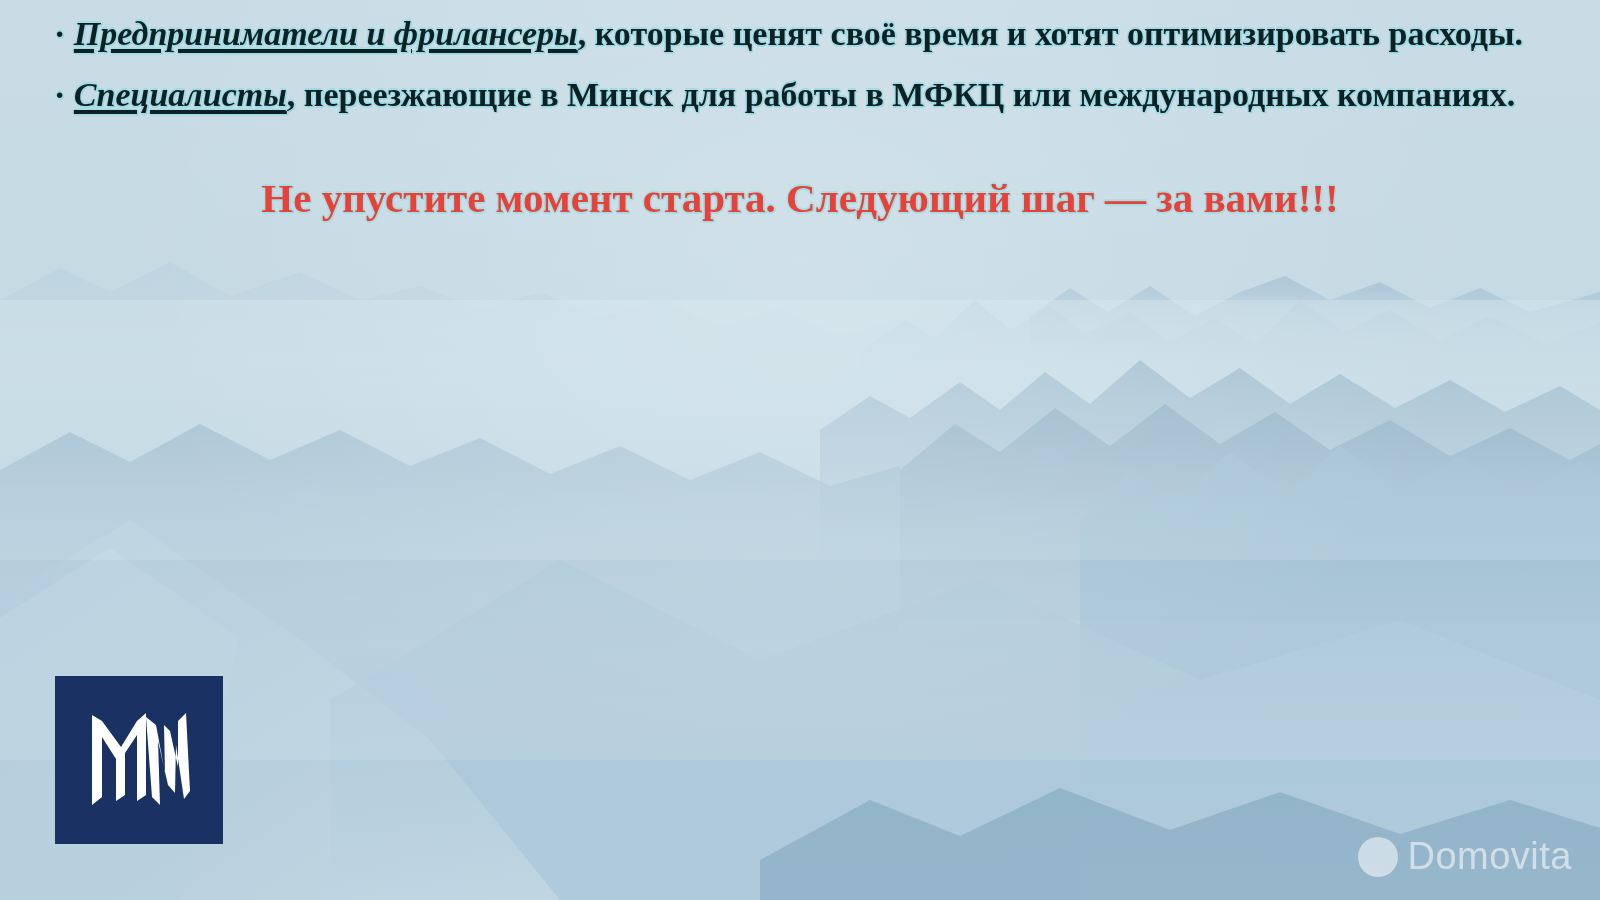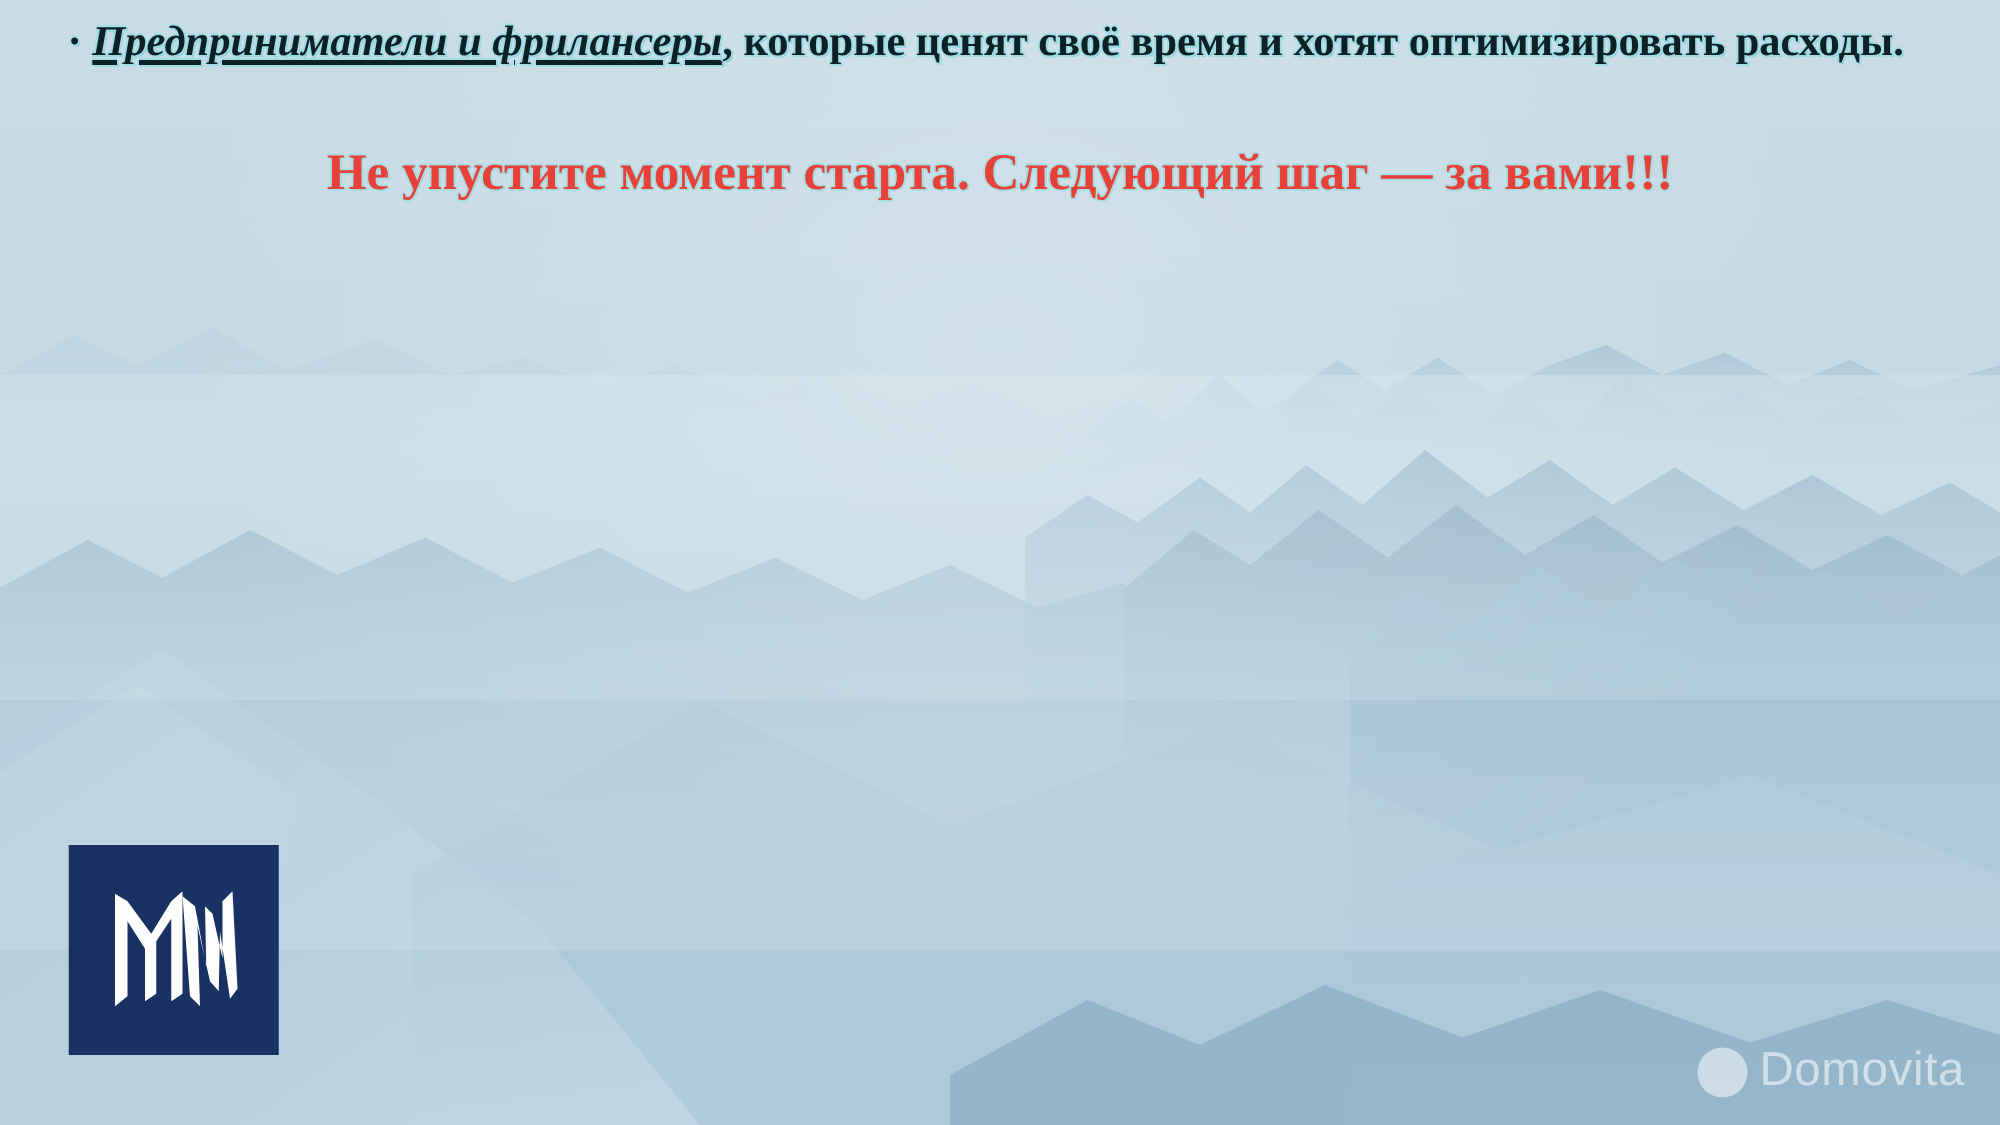--- a/index.html
+++ b/index.html
@@ -113,21 +113,21 @@
     justify-content: center;
   }
   .logo svg { display: block; }
 
   
   .watermark {
     position: absolute;
     right: 28px;
     bottom: 22px;
     display: flex;
-    align-items: flex-end;
+    align-items: center;
     gap: 10px;
     opacity: 0.62;
   }
   .wm-dot {
     width: 40px;
     height: 40px;
     border-radius: 50%;
     background: rgba(255,255,255,0.85);
   }
   .wm-text {
@@ -224,20 +224,24 @@
 
   <div class="content">
 
 
     <p class="para">
       <span class="bullet-dot">·</span>
       <span class="lead">Предприниматели и фрилансеры</span><span>, которые ценят своё время и хотят оптимизировать расходы.</span>
     </p>
 
 
+    <p class="para">
+      <span class="bullet-dot">·</span>
+      <span class="lead">Специалисты</span><span>, переезжающие в Минск для работы в МФКЦ или международных компаниях.</span>
+    </p>
 
     <div class="cta">Не упустите момент старта. Следующий шаг — за вами!!!</div>
   </div>
 
   <div class="logo">
     <svg width="118" height="118" viewBox="0 0 118 118">
 
       <path d="M12,14 L12,104 L22,96 L22,36 L36,58 L36,100 L45,94 L45,52
                L57,34 L57,100 L66,94 L66,12 L57,20 L41,46 L22,20 Z" fill="#ffffff"></path>
 

